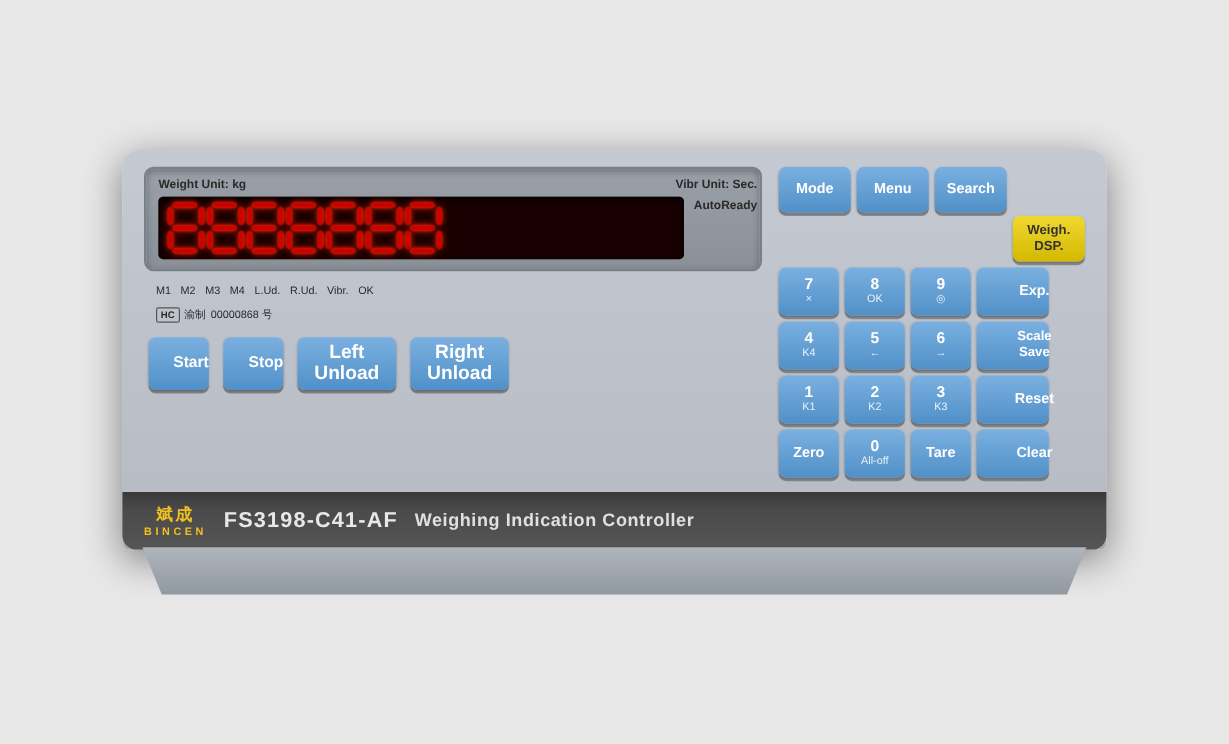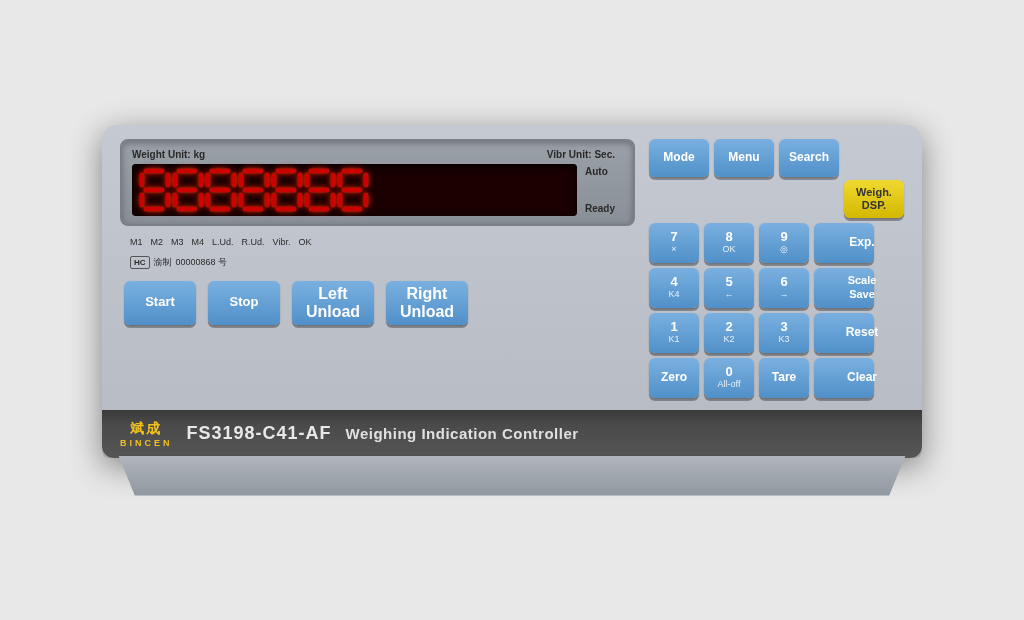--- a/index.html
+++ b/index.html
@@ -33,21 +33,21 @@
     .top-row {
       display: flex;
       gap: 14px;
       align-items: flex-start;
     }
 
     
     .display-section {
       background: linear-gradient(180deg, #9aa0a8 0%, #8a9098 100%);
       border-radius: 8px;
-      padding: 8px 18px 8px 10px;
+      padding: 8px 2px 8px 10px;
       flex: 1;
       border: 2px solid #7a8088;
       box-shadow: inset 0 2px 6px rgba(0,0,0,0.3);
     }
 
     .display-labels {
       display: flex;
       justify-content: space-between;
       margin-bottom: 4px;
     }
@@ -94,22 +94,22 @@
     
     .seg-f { top: 4px; left: 0; width: 4px; height: 14px; border-radius: 2px; }
     .seg-b { top: 4px; right: 0; width: 4px; height: 14px; border-radius: 2px; }
     .seg-e { bottom: 4px; left: 0; width: 4px; height: 14px; border-radius: 2px; }
     .seg-c { bottom: 4px; right: 0; width: 4px; height: 14px; border-radius: 2px; }
 
     .seg.on { background: #cc0000; box-shadow: 0 0 6px #ff2200, 0 0 2px #ff4400; }
 
     .auto-ready {
       display: flex;
-      flex-direction: column;
-      justify-content: space-between;
+      flex-direction: row;
+      justify-content: flex-end;
       height: 52px;
       padding: 2px 0;
     }
 
     .indicator-label {
       font-size: 10px;
       color: #2a2a2a;
       font-weight: 600;
     }
 
@@ -206,23 +206,24 @@
 
     
     .bottom-buttons {
       display: flex;
       gap: 12px;
       align-items: center;
       margin-top: 2px;
     }
 
     .btn-bottom {
-      width: 72px;
+      width: 50px;
       height: 44px;
       font-size: 13px;
+      align-items: flex-end;
     }
 
     .btn-bottom-wide {
       width: 82px;
       height: 44px;
       font-size: 16px;
     }
 
     
     .controller-bottom {

